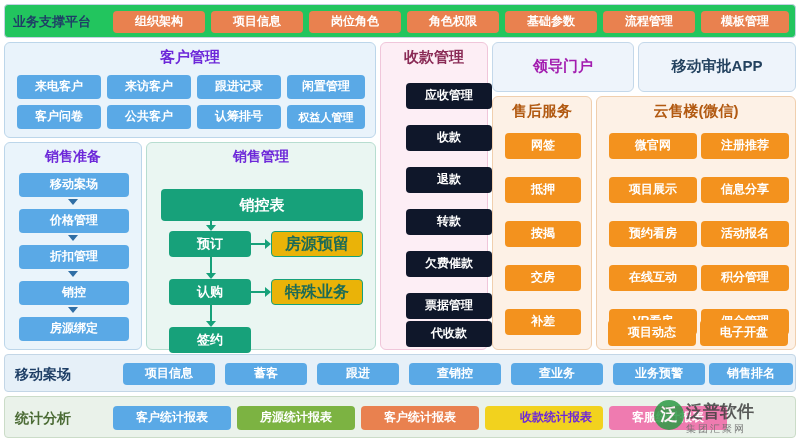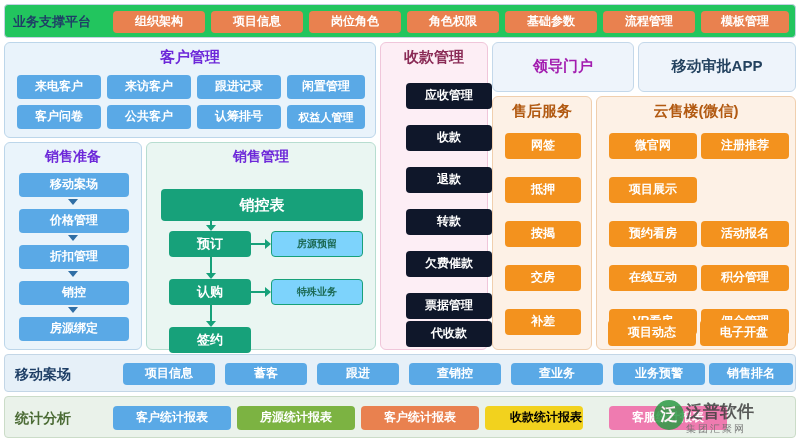--- a/index.html
+++ b/index.html
@@ -33,22 +33,22 @@
   #prep{left:4px;top:142px;width:138px;height:208px;background:#eaf4fb;border:1px solid #bcd6ea;}
   #prep .panel-title{font-size:14px;margin-top:5px;}
   .prepchip{background:#5aa9e6;height:24px;font-size:12px;width:110px;left:14px;}
   .arrow{position:absolute;left:50%;transform:translateX(-50%);width:0;height:0;
     border-left:5px solid transparent;border-right:5px solid transparent;border-top:6px solid #2f6ea5;}
   
   #sales{left:146px;top:142px;width:230px;height:208px;background:#eaf6f2;border:1px solid #b7ddd0;}
   #sales .panel-title{font-size:14px;margin-top:5px;}
   .greenchip{background:#17a17a;height:26px;font-size:13px;border-radius:4px;}
   .greenwide{background:#17a17a;height:26px;font-size:13px;}
-  .whitebox{background:#7dd3fc;border:1px solid #17a17a;color:#1d6b56;font-weight:bold;
-    display:flex;align-items:center;justify-content:center;font-size:10px;border-radius:4px;}
+  .whitebox{background:#eab308;border:1px solid #17a17a;color:#1d6b56;font-weight:bold;
+    display:flex;align-items:center;justify-content:center;font-size:16px;border-radius:4px;}
   .gline{position:absolute;background:#17a17a;}
   .garrow{position:absolute;width:0;height:0;border-left:5px solid transparent;border-right:5px solid transparent;border-top:6px solid #17a17a;}
   .garrow-r{position:absolute;width:0;height:0;border-top:5px solid transparent;border-bottom:5px solid transparent;border-left:6px solid #17a17a;}
   
   #collect{left:380px;top:42px;width:108px;height:308px;background:#fdeef5;border:1px solid #f0c6da;}
   #collect .panel-title{font-size:14px;margin-top:5px;color:#8a2b56;}
   .pinkchip{background:#0f172a;height:26px;font-size:12px;width:86px;left:25px;}
   
   #leader{left:492px;top:42px;width:142px;height:50px;background:#eef4fb;border:1px solid #c4d8ea;}
   #leader .t{font-size:15px;font-weight:bold;color:#a21caf;text-align:center;margin-top:14px;}
@@ -168,20 +168,21 @@
     <div class="abs chip orangechip" style="top:124px;">按揭</div>
     <div class="abs chip orangechip" style="top:168px;">交房</div>
     <div class="abs chip orangechip" style="top:212px;">补差</div>
   </div>
 
   <div class="abs panel" id="cloud">
     <div class="panel-title" style="font-size:15px;">云售楼(微信)</div>
     <div class="abs chip cloudchip" style="left:12px;top:36px;">微官网</div>
     <div class="abs chip cloudchip" style="left:104px;top:36px;">注册推荐</div>
     <div class="abs chip cloudchip" style="left:12px;top:80px;">项目展示</div>
+    <div class="abs chip cloudchip" style="left:104px;top:80px;">信息分享</div>
     <div class="abs chip cloudchip" style="left:12px;top:124px;">预约看房</div>
     <div class="abs chip cloudchip" style="left:104px;top:124px;">活动报名</div>
     <div class="abs chip cloudchip" style="left:12px;top:168px;">在线互动</div>
     <div class="abs chip cloudchip" style="left:104px;top:168px;">积分管理</div>
     <div class="abs chip cloudchip" style="left:12px;top:212px;">VR看房</div>
     <div class="abs chip cloudchip" style="left:104px;top:212px;">佣金管理</div>
 
   </div>
 
   <div class="abs chip cloudchip" style="left:608px;top:320px;background:#f3921e;">项目动态</div>
@@ -196,21 +197,21 @@
     <div class="abs chip mchip" style="left:506px;top:8px;width:92px;">查业务</div>
     <div class="abs chip mchip" style="left:608px;top:8px;width:92px;">业务预警</div>
     <div class="abs chip mchip" style="left:704px;top:8px;width:84px;">销售排名</div>
   </div>
 
   <div class="abs" id="stats">
     <div class="label">统计分析</div>
     <div class="abs chip schip" style="left:108px;top:9px;width:118px;background:#5aa9e6;">客户统计报表</div>
     <div class="abs chip schip" style="left:232px;top:9px;width:118px;background:#7cb342;">房源统计报表</div>
     <div class="abs chip schip" style="left:356px;top:9px;width:118px;background:#e9814f;">客户统计报表</div>
-    <div class="abs chip schip" style="left:480px;top:9px;width:98px;background:#f2d21e;color:#000000;padding-left:24px;">收款统计报表</div>
+    <div class="abs chip schip" style="left:480px;top:9px;width:118px;background:#f2d21e;color:#6d28d9;padding-left:24px;">收款统计报表</div>
     <div class="abs chip schip" style="left:604px;top:9px;width:118px;background:#ef7bb0;">客服统计报表</div>
   </div>
 
   <div class="abs" id="wm">
     <div class="circle">
         <span>泛</span>
       </div>
     <div class="n1">泛普软件</div>
     <div class="n2">集团汇聚网</div>
   </div>

